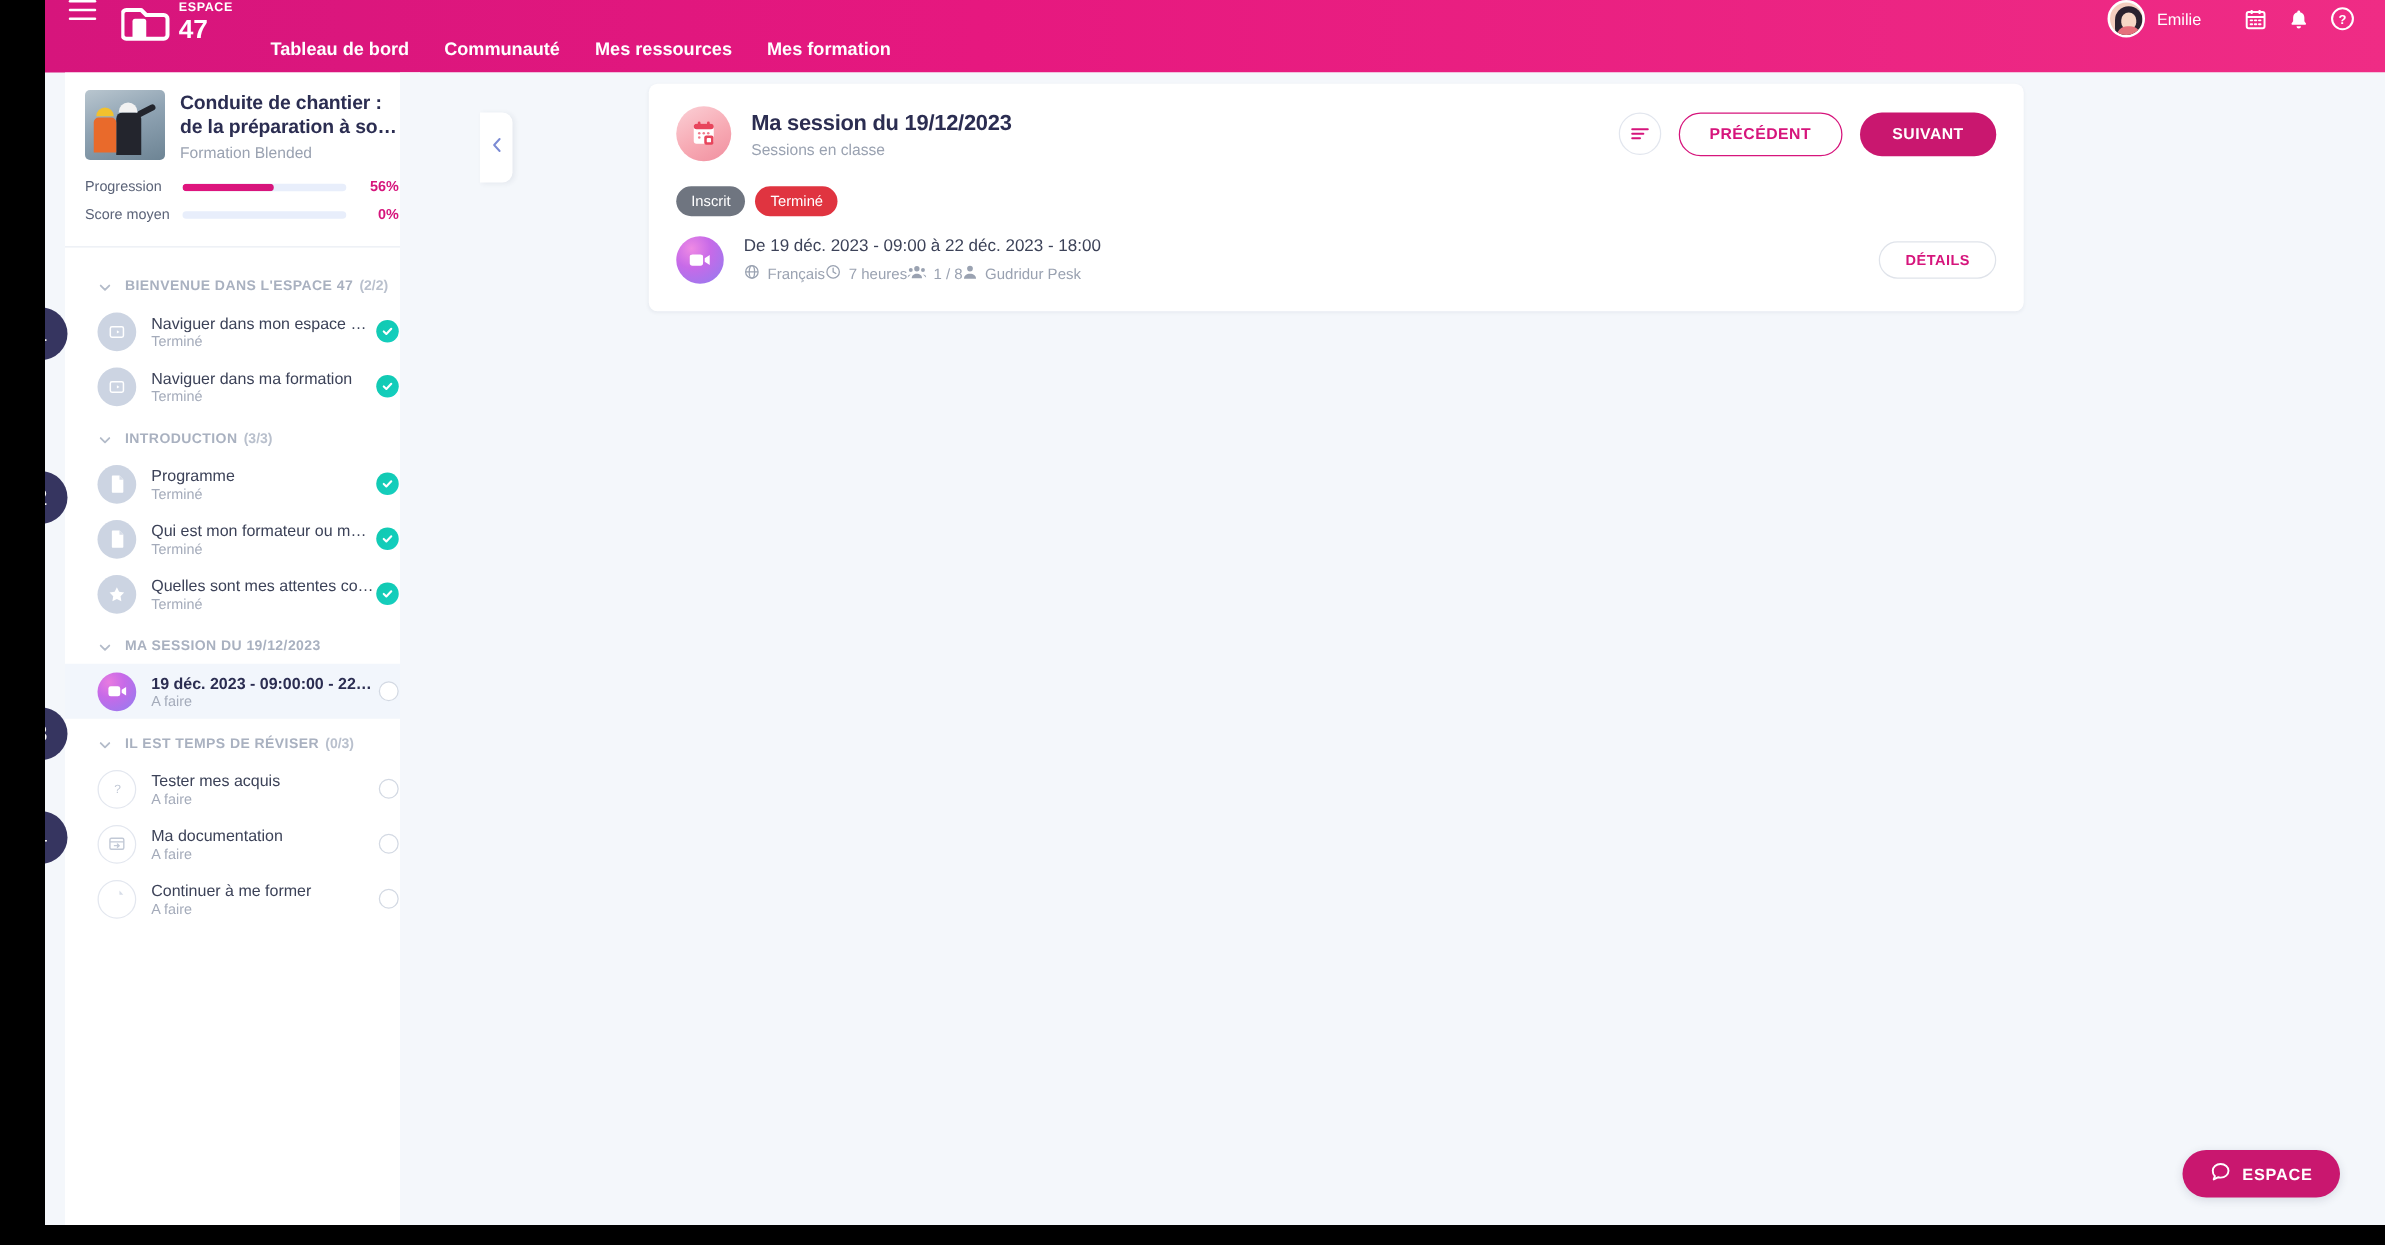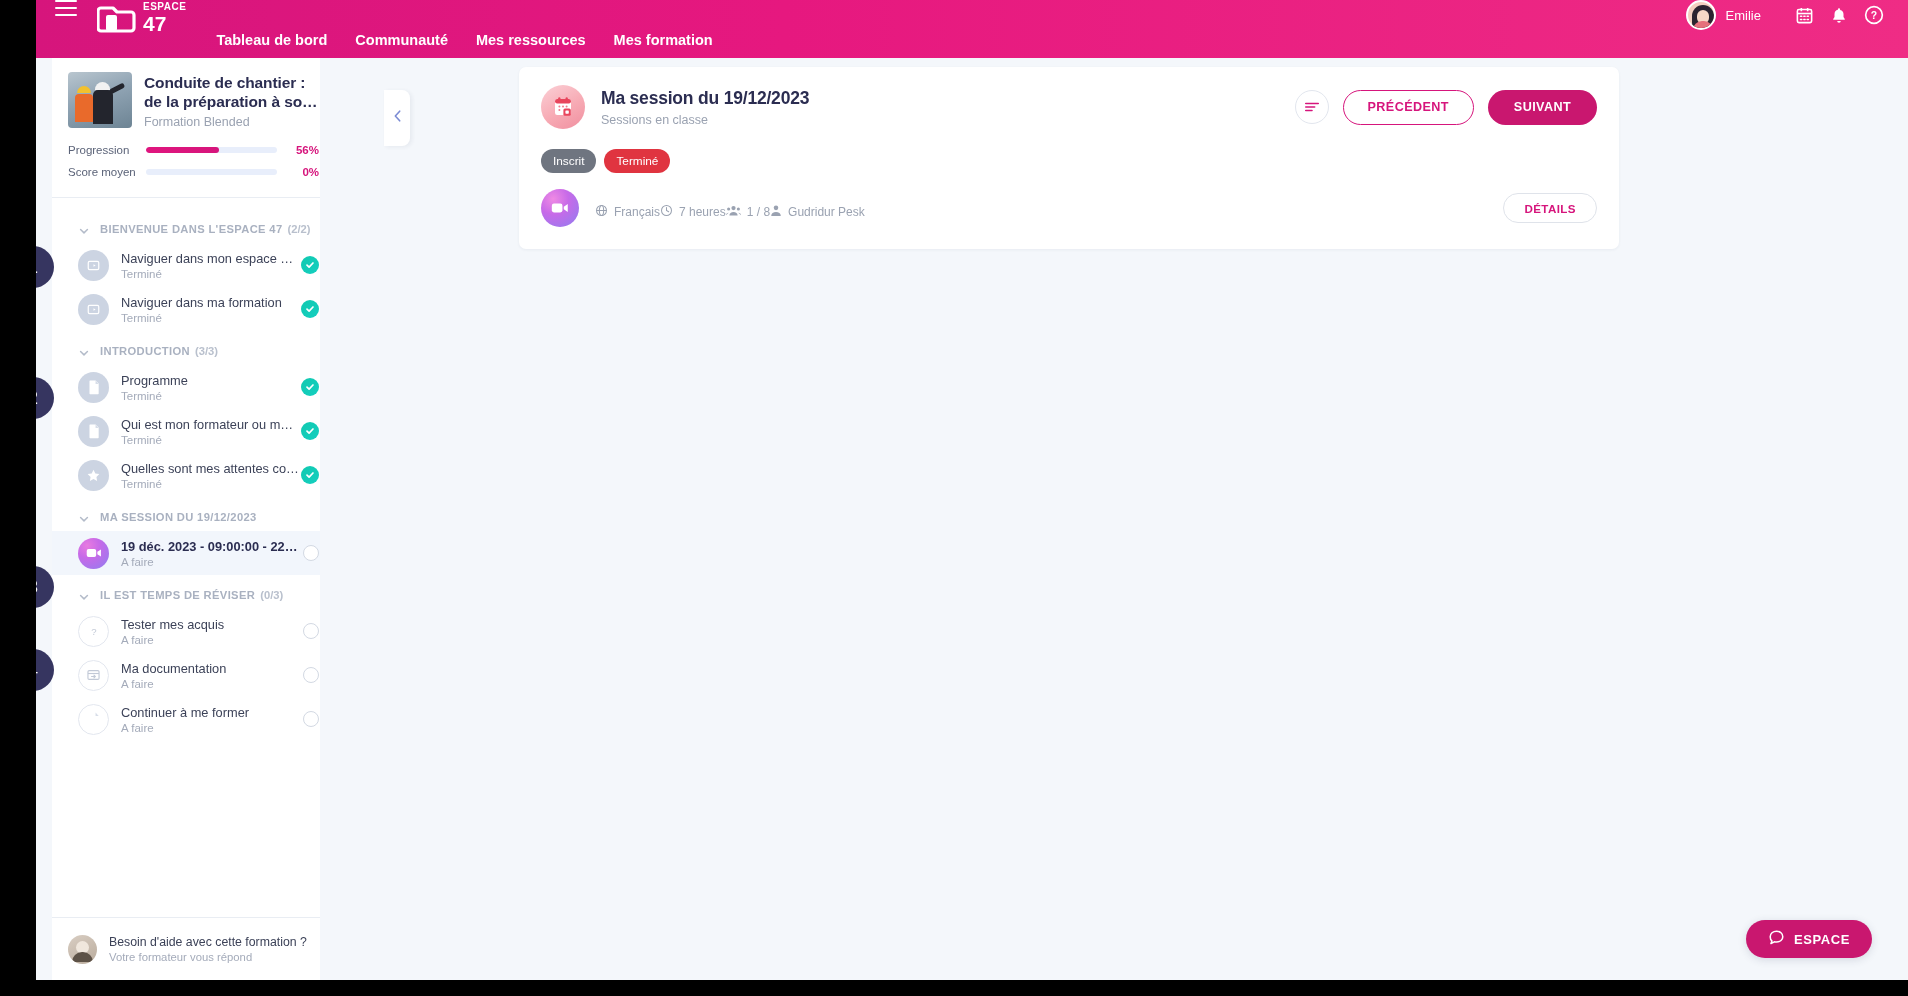--- a/index.html
+++ b/index.html
@@ -486,30 +486,20 @@
             </svg>
           </span>
           <span class="item-texts">
             <span class="item-title" style="display: block;">Continuer à me former</span>
             <span class="item-status" style="display: block;">A faire</span>
           </span>
           <span class="item-circle"></span>
         </div>
       </div>
 
-    <div class="sb-footer">
-      <div class="coach-avatar">
-        <div class="ca1"></div>
-          <div class="ca2"></div>
-      </div>
-      <div class="coach-texts">
-        <div class="coach-t">Besoin d'aide avec cette formation ?</div>
-        <div class="coach-s">Votre formateur vous répond</div>
-      </div>
-    </div>
   </div>
 
   <div class="collapse-btn">
     <span>
       <svg width="11" height="14" viewBox="0 0 12 16" fill="none" stroke="#7b8bd4" stroke-width="1.8" stroke-linecap="round" stroke-linejoin="round">
           <path d="M8.5 2.5 L3.5 8 L8.5 13.5"></path>
         </svg>
     </span>
   </div>
 
@@ -564,20 +554,21 @@
         </div>
 
         <div class="session-row">
           <div class="sess-icon">
             <svg width="18" height="14" viewBox="0 0 22 16" fill="#fff">
               <rect x="1" y="2.5" width="13" height="11" rx="2.6"></rect>
               <path d="M15.6 6.4 L20.5 3.2 v9.6 L15.6 9.6 z"></path>
             </svg>
           </div>
           <div class="sess-texts">
+            <div class="sess-title">De 19 déc. 2023 - 09:00 à 22 déc. 2023 - 18:00</div>
             <div class="sess-meta">
               <div class="meta">
                 <span>
                   <svg width="13" height="13" viewBox="0 0 24 24" fill="none" stroke="#9aa2b1" stroke-width="1.9">
                     <circle cx="12" cy="12" r="9.2"></circle>
                       <ellipse cx="12" cy="12" rx="4" ry="9.2"></ellipse>
                       <path d="M3 12h18"></path>
                   </svg>
                 </span>
                 <span>Français</span>

